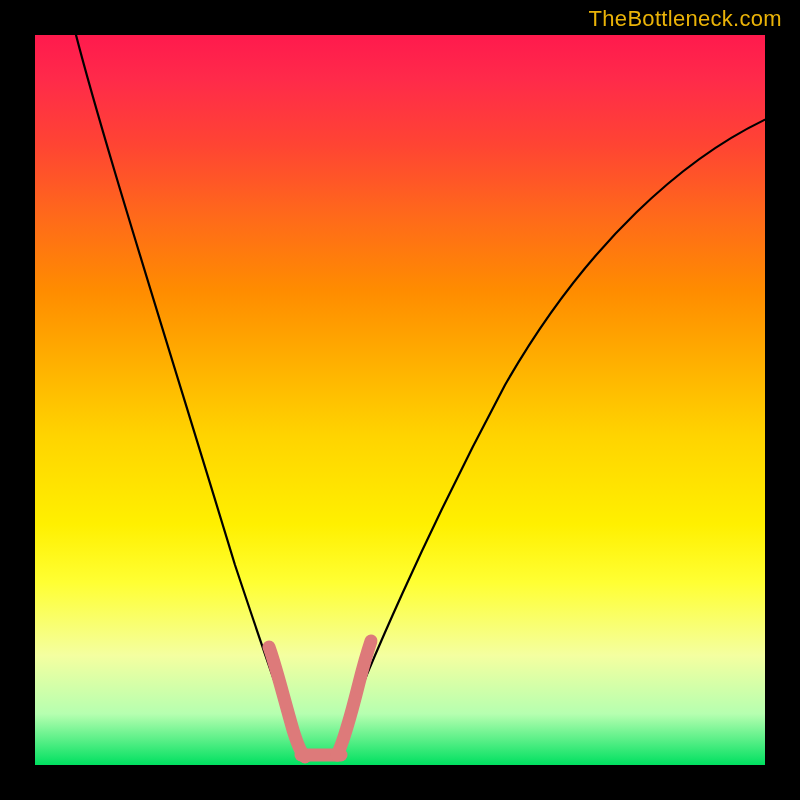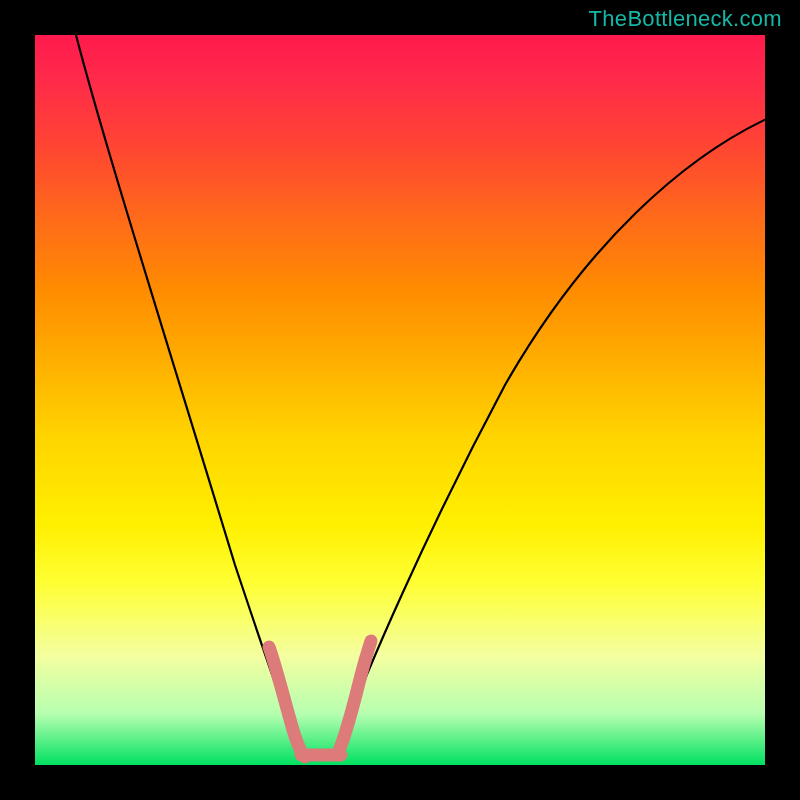--- a/index.html
+++ b/index.html
@@ -8,21 +8,21 @@
     height: 800px;
     background: #000;
     position: relative;
     font-family: Arial, sans-serif;
     overflow: hidden;
   }
   .watermark {
     position: absolute;
     top: 6px;
     right: 18px;
-    color: #14b8a6;
+    color: #eab308;
     font-size: 22px;
     font-weight: 500;
     z-index: 10;
     letter-spacing: 0.3px;
   }
   .plot-area {
     position: absolute;
     left: 35px;
     top: 35px;
     width: 730px;

